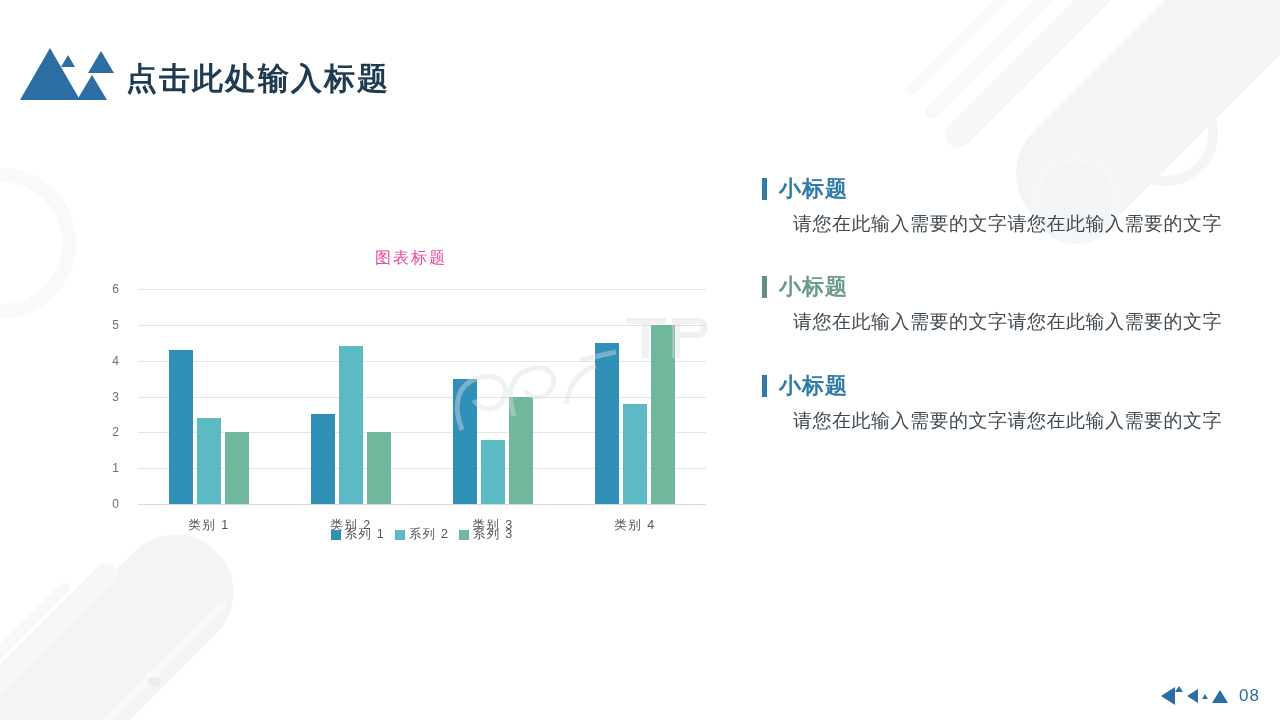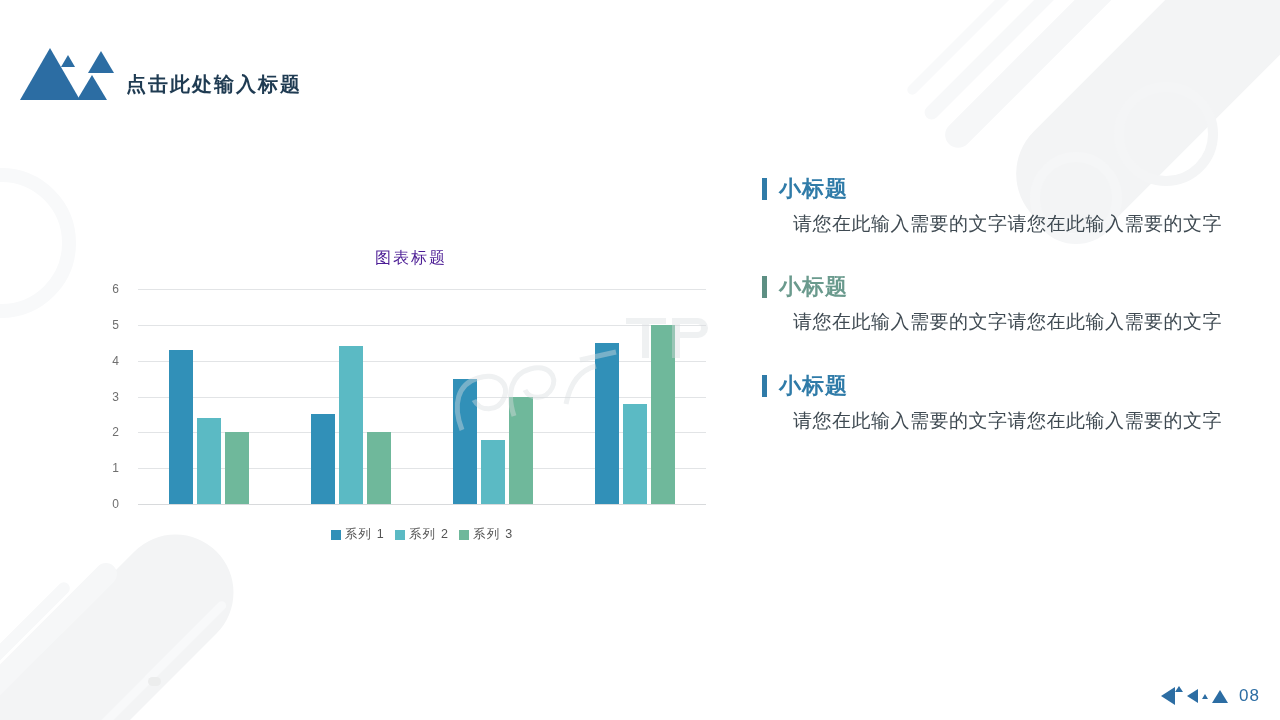--- a/index.html
+++ b/index.html
@@ -153,21 +153,21 @@
     border-width: 0 13px 22px 13px;
     border-bottom-color: #2c6da3;
   }
   
   .tri-mid-low {
     left: 57px; bottom: 0;
     border-width: 0 15px 25px 15px;
     border-bottom-color: #2c6da3;
   }
   #page-title {
-    font-size: 20px;
+    font-size: 31px;
     font-weight: bold;
     color: #1f3b52;
     letter-spacing: 2px;
     line-height: 1;
     margin-left: 8px;
     margin-bottom: 6px;
     white-space: nowrap;
   }
 
   
@@ -175,21 +175,21 @@
     position: absolute;
     left: 96px;
     top: 248px;
     width: 610px;
     height: 330px;
     z-index: 3;
   }
   #chart-title {
     text-align: center;
     font-size: 16px;
-    color: #4c1d95;
+    color: #ec4899;
     letter-spacing: 2px;
     padding-left: 20px;
   }
   #plot-wrap {
     position: relative;
     margin-top: 20px;
     height: 215px;
   }
   #y-axis {
     position: absolute;
@@ -442,20 +442,26 @@
             <div class="bar" title="系列 2 / 类别 3 : 1.8" style="height: 30%; background: rgb(91, 186, 196);"></div>
             <div class="bar" title="系列 3 / 类别 3 : 3" style="height: 50%; background: rgb(111, 184, 155);"></div>
           </div>
           <div class="bar-group">
             <div class="bar" title="系列 1 / 类别 4 : 4.5" style="height: 75%; background: rgb(49, 144, 184);"></div>
             <div class="bar" title="系列 2 / 类别 4 : 2.8" style="height: 46.6667%; background: rgb(91, 186, 196);"></div>
             <div class="bar" title="系列 3 / 类别 4 : 5" style="height: 83.3333%; background: rgb(111, 184, 155);"></div>
           </div>
         </div>
     </div>
+    <div id="x-axis">
+        <div class="x-label">类别 1</div>
+        <div class="x-label">类别 2</div>
+        <div class="x-label">类别 3</div>
+        <div class="x-label">类别 4</div>
+      </div>
   </div>
 
   <div id="legend">
       <div class="legend-item">
         <span class="legend-swatch" style="background: rgb(49, 144, 184);"></span>
         <span>系列 1</span>
       </div>
       <div class="legend-item">
         <span class="legend-swatch" style="background: rgb(91, 186, 196);"></span>
         <span>系列 2</span>

